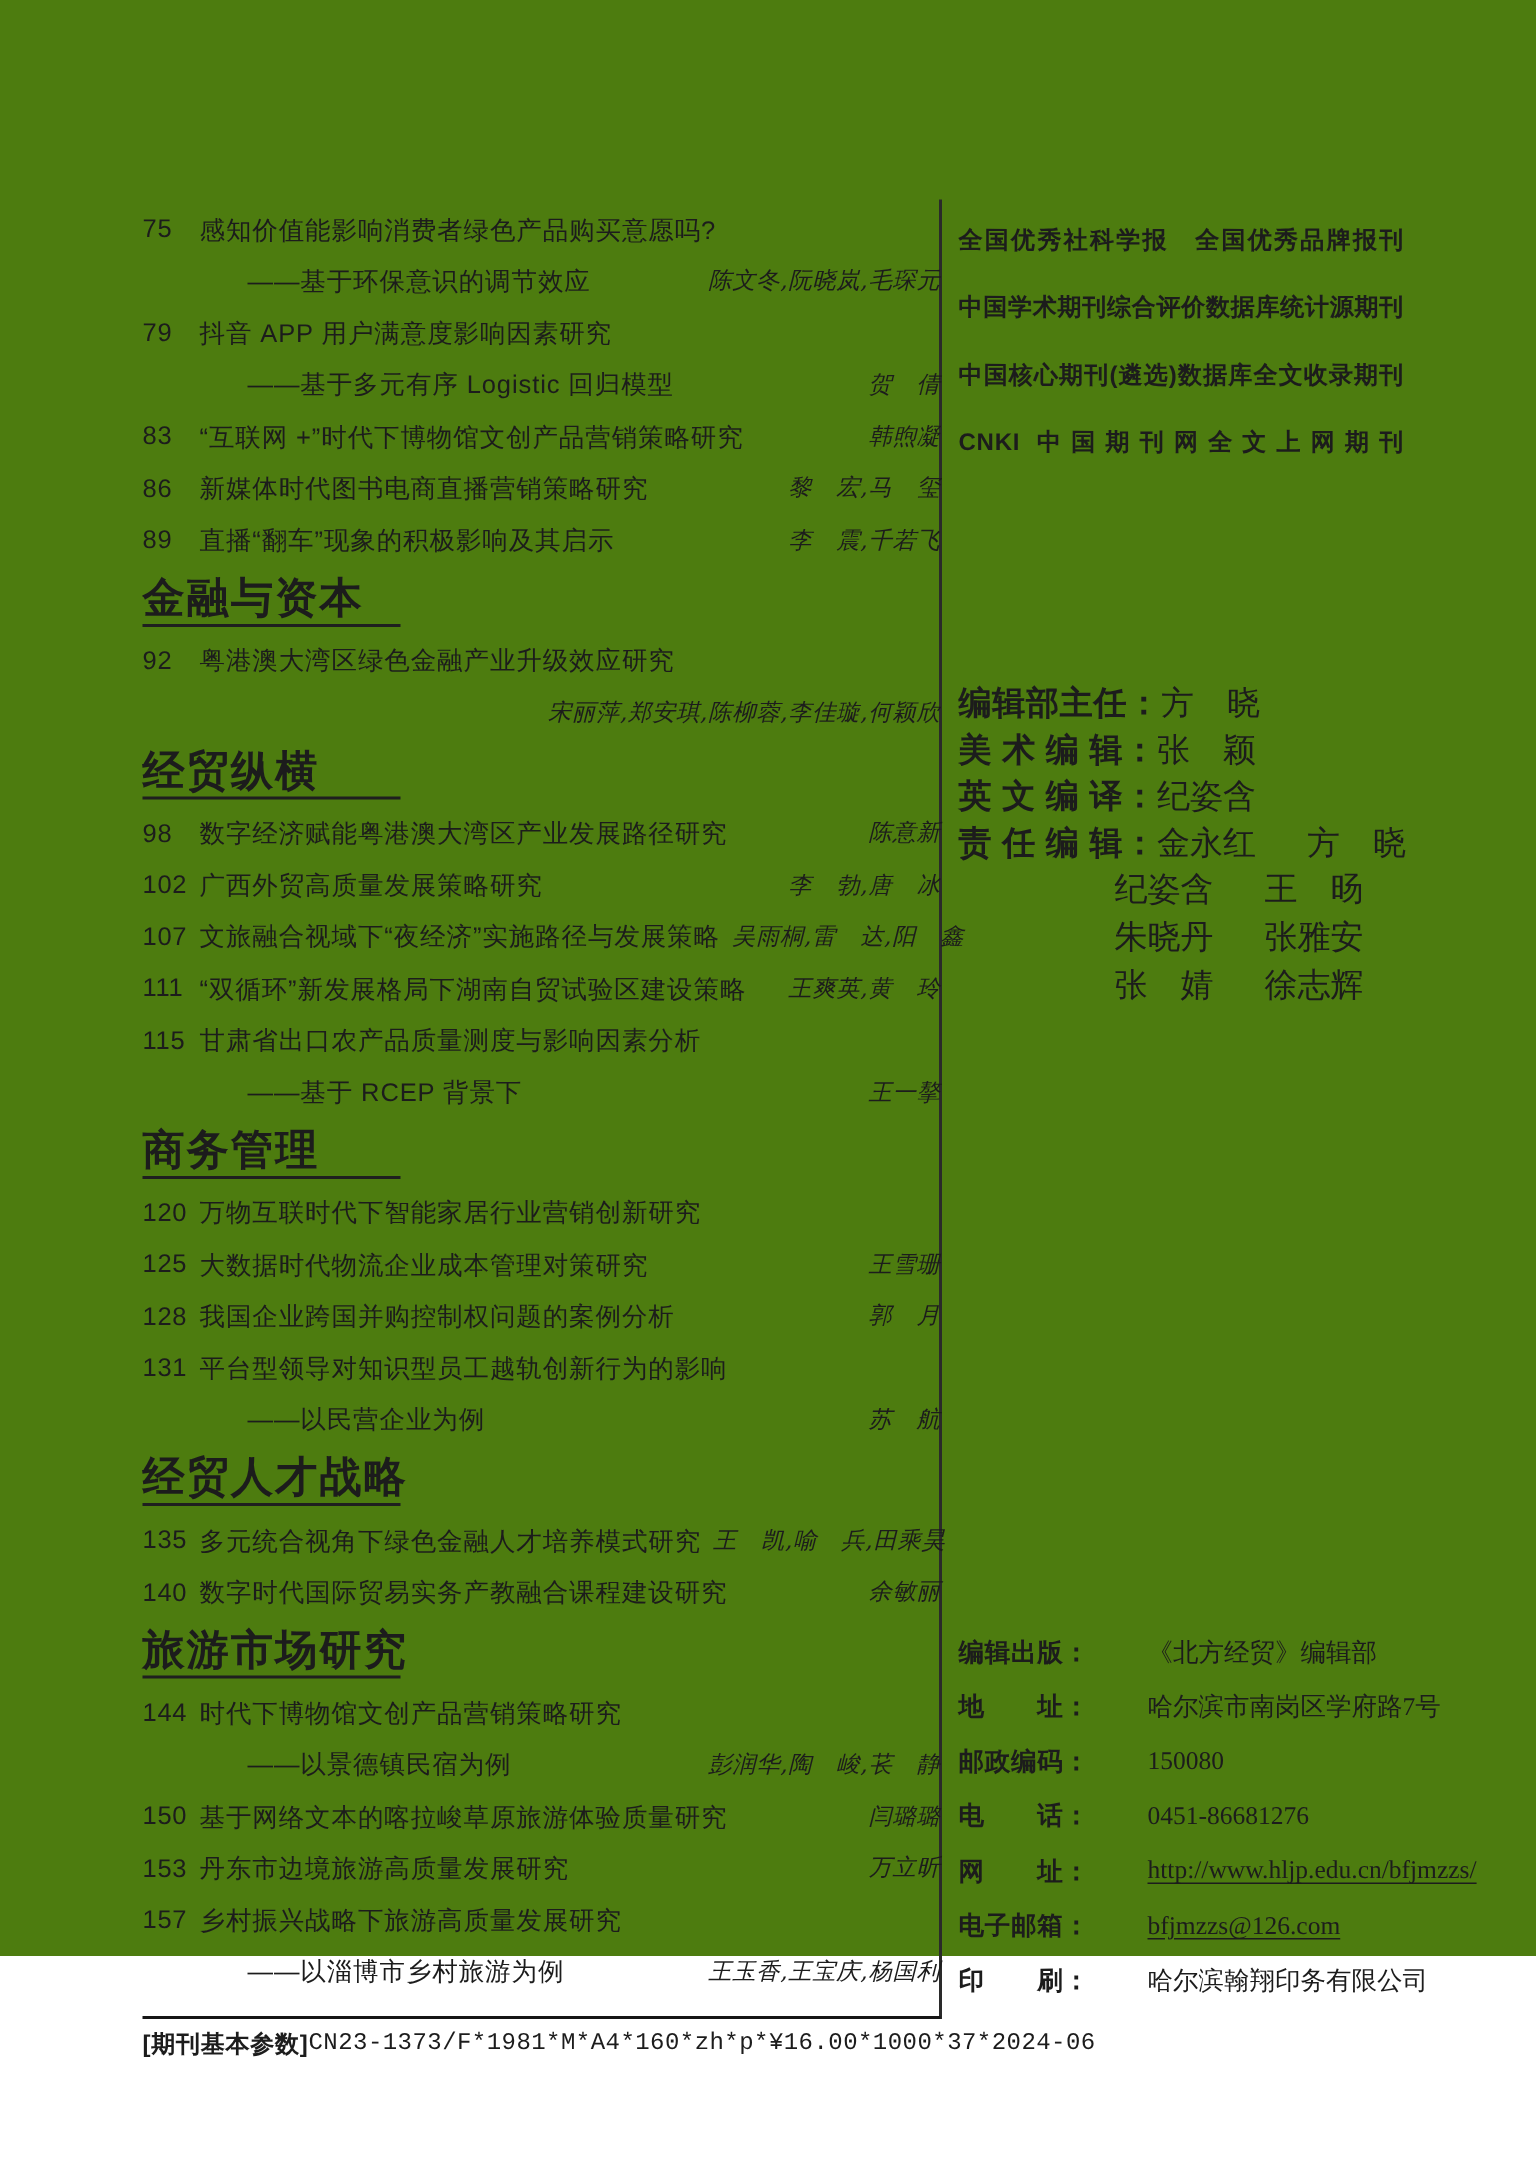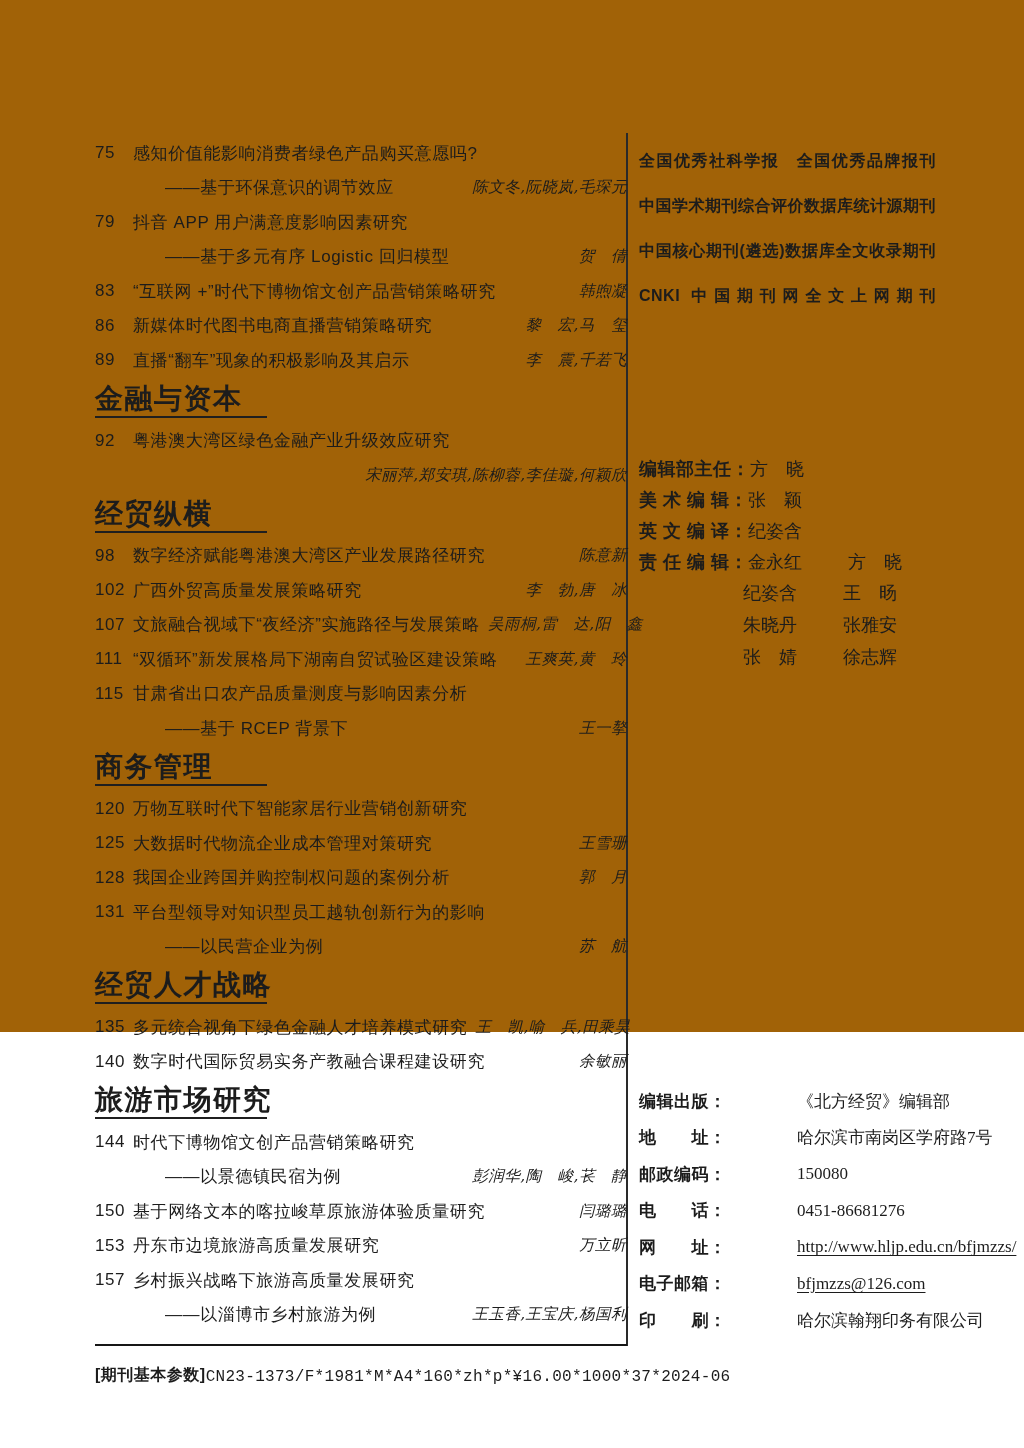--- a/index.html
+++ b/index.html
@@ -2,21 +2,21 @@
 <html><head>
 <meta charset="utf-8">
 <style>
   * { margin:0; padding:0; box-sizing:border-box; }
   html,body { background:#ffffff; }
   body {
     width:1024px; height:1448px;
     font-family:"Liberation Sans", sans-serif;
     color:#1c1c1c; position:relative; overflow:hidden;
   }
-  .page { position:relative; width:1024px; height:1032px; background:#a16207; }
+  .page { position:relative; width:1024px; height:1304px; background:#4d7c0f; }
 
   
   .divider-v {
     position:absolute; left:626px; top:133px; width:2px; height:1213px;
     background:#2a2a2a;
   }
 
   
   .left-col { position:absolute; left:95px; top:136px; width:532px; }
 
@@ -41,40 +41,40 @@
   }
 
   
   .accolades { position:absolute; left:639px; top:138px; width:297px; }
   .accolade {
     font-size:16px; font-weight:700; letter-spacing:0.5px;
     height:45px; line-height:45px;
     text-align:justify; text-align-last:justify;
   }
 
-  .staff { position:absolute; left:639px; top:453px; width:300px; font-size:18px; }
+  .staff { position:absolute; left:639px; top:453px; width:300px; font-size:22px; }
   .staff-row { display:flex; align-items:center; height:31px; }
   .staff-label { font-weight:700; white-space:pre; flex:none; letter-spacing:0.5px; }
   .staff-value { font-family:"Liberation Serif", serif; white-space:pre; }
   .duty-row { display:flex; align-items:center; height:32px; padding-left:104px; }
   .duty-row .duty-name1 { width:100px; flex:none; }
   .duty-name1, .duty-name2 { font-family:"Liberation Serif", serif; white-space:pre; }
   .staff-row .duty-name1 { width:100px; flex:none; }
 
   .publishing { position:absolute; left:639px; top:1083px; width:302px; }
-  .pub-row { display:flex; align-items:center; height:36.5px; font-size:17px;gap:32px; }
+  .pub-row { display:flex; align-items:center; height:36.5px; font-size:17px; }
   .pub-label { font-weight:700; width:126px; flex:none; white-space:pre; letter-spacing:0.5px; }
   .pub-value { font-family:"Liberation Serif", serif; white-space:pre;text-align:center; }
   .pub-value.link { text-decoration:underline; text-underline-offset:3px; }
 
   
   .footer {
     position:absolute; left:95px; top:1344px; width:532px;
-    border-top:2.5px solid #161616; padding-top:19px;
-    display:flex; align-items:flex-end; white-space:nowrap;
+    border-top:2.5px solid #161616; padding-top:7px;
+    display:flex; align-items:flex-start; white-space:nowrap;
   }
   .footer-label { font-weight:700; font-size:16px; letter-spacing:0.5px; }
   .footer-value { font-family:Liberation Mono, monospace; font-size:16px; letter-spacing:0.3px; }
 </style>
 </head>
 <body>
 
 <div class="page">
 
   <div class="divider-v"></div>

